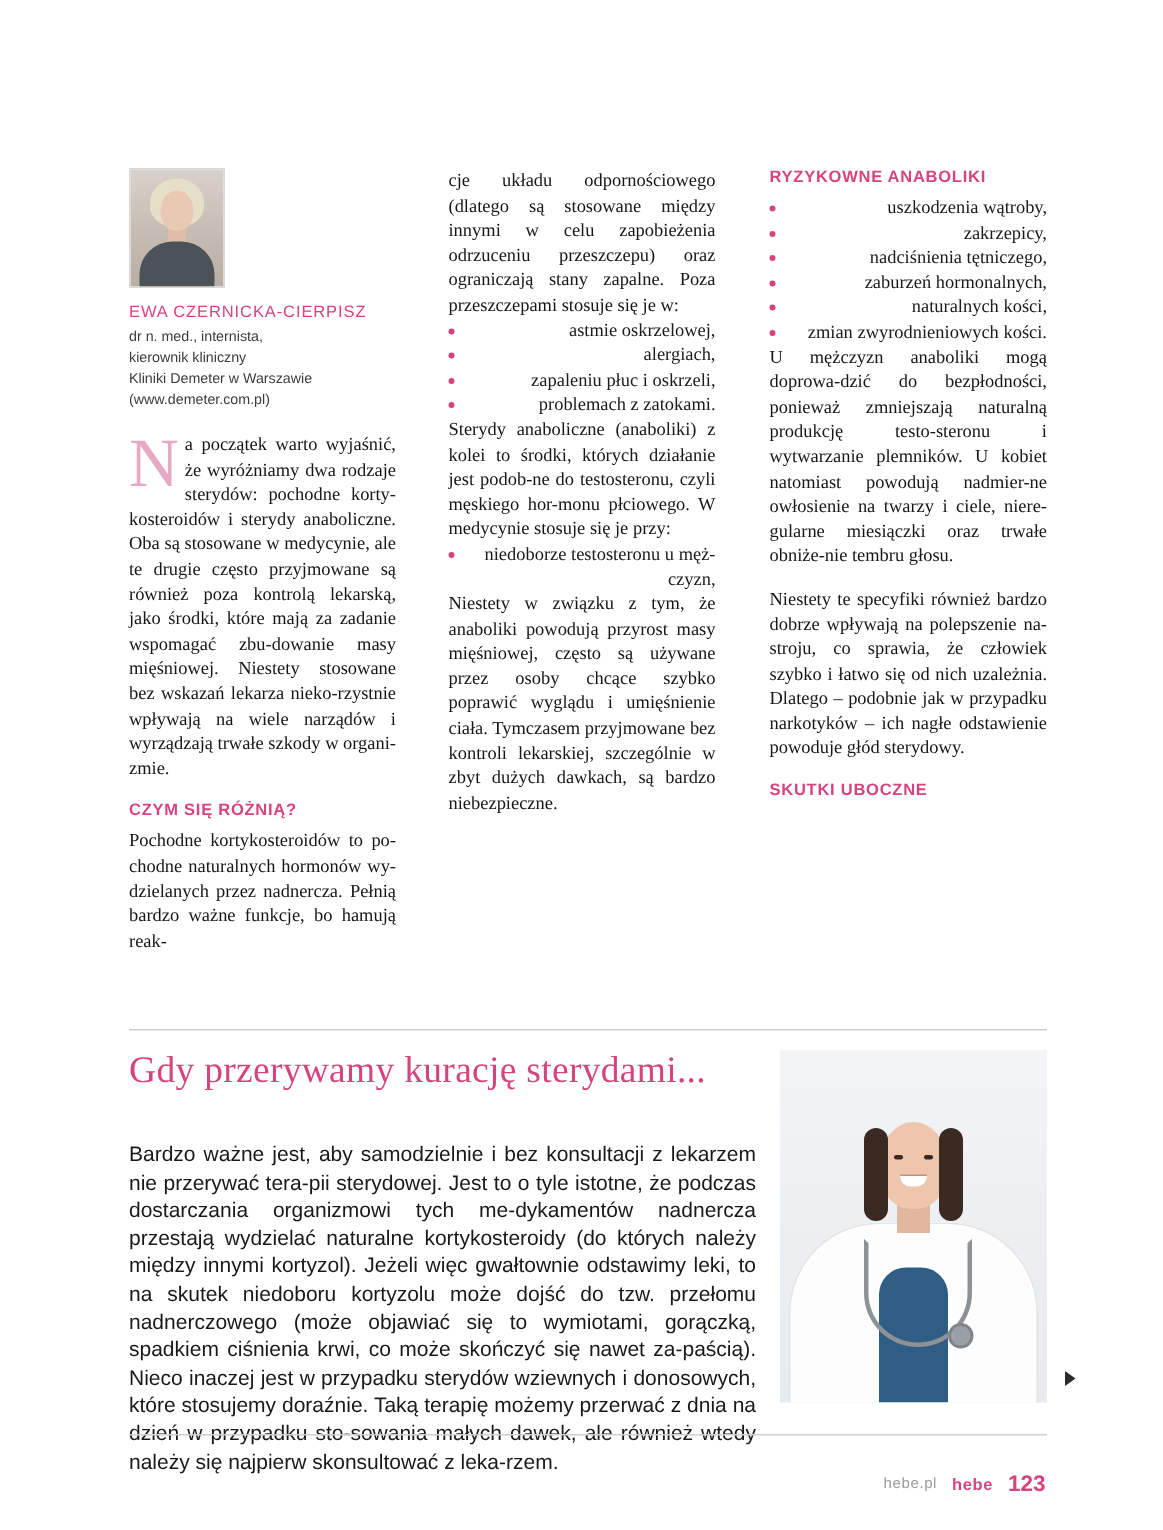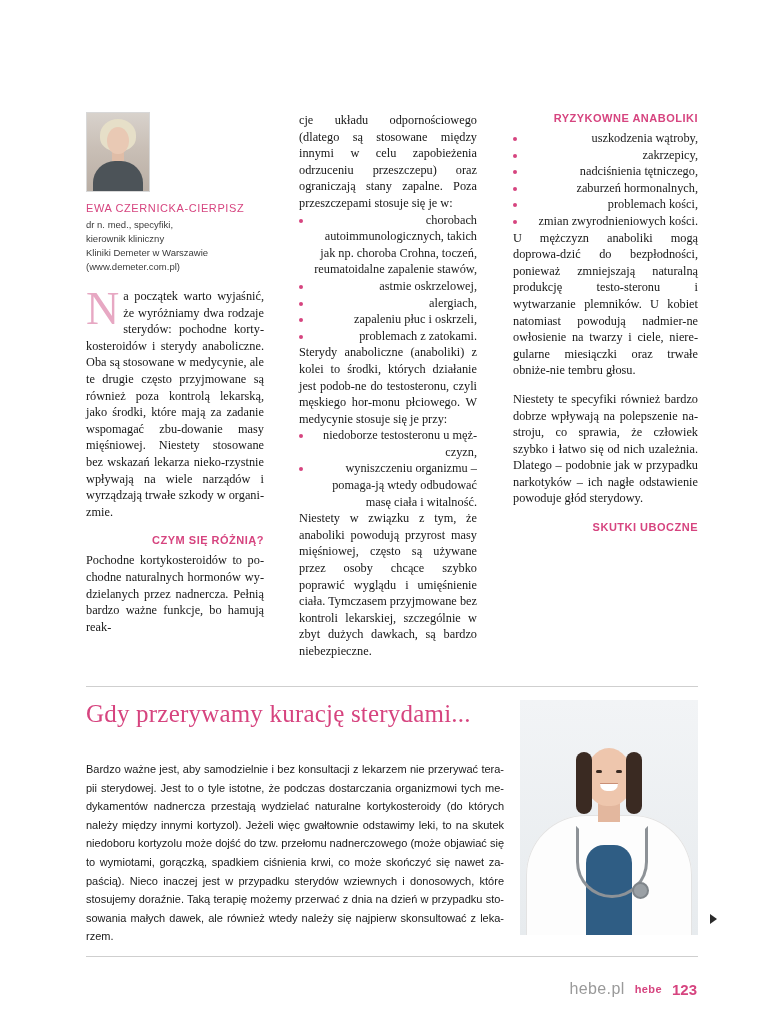--- a/index.html
+++ b/index.html
@@ -117,21 +117,21 @@
   }
 
   .subhead {
     font-family: "Liberation Sans", sans-serif;
     font-size: 11px;
     font-weight: bold;
     letter-spacing: 0.5px;
     color: #d6447f;
     margin: 14px 0 6px 0;
   }
-  .subhead.center { text-align: right; }
+  .subhead.center { text-align: left; }
 
   ul.dots {
     list-style: none;
     margin: 0;
     padding: 0;
   }
   ul.dots li {
     position: relative;
     padding-left: 11px;
     font-size: 12.3px;
@@ -169,21 +169,21 @@
     color: #d6447f;
     letter-spacing: 0.2px;
     text-align: center;
   }
   .box-text {
     position: absolute;
     left: 86px;
     top: 760px;
     width: 418px;
     font-family: "Liberation Sans", sans-serif;
-    font-size: 11px;
+    font-size: 14px;
     line-height: 18.6px;
     text-align: justify;
     color: #191919;
   }
 
   
   .doctor-photo {
     position: absolute;
     left: 520px;
     top: 700px;
@@ -284,21 +284,21 @@
   .footer {
     position: absolute;
     right: 78px;
     bottom: 22px;
     display: flex;
     align-items: center;
     gap: 10px;
   }
   .footer .site {
     font-family: "Liberation Sans", sans-serif;
-    font-size: 16px;
+    font-size: 10px;
     color: #9a9a9a;
     letter-spacing: 0.4px;
   }
   .footer .brand {
     font-family: "Liberation Sans", sans-serif;
     font-size: 11px;
     color: #d6447f;
     letter-spacing: 0.4px;
     font-weight: bold;
   }
@@ -330,66 +330,64 @@
 
       <div class="author-photo">
         <div class="hair"></div>
         <div class="neck"></div>
         <div class="face"></div>
         <div class="body"></div>
       </div>
 
       <div class="author-name">EWA CZERNICKA-CIERPISZ</div>
       <div class="author-lines">
-        <div>dr n. med., specyfiki,</div>
+        <div>dr n. med., internista,</div>
         <div>kierownik kliniczny</div>
         <div>Kliniki Demeter w Warszawie</div>
         <div>(www.demeter.com.pl)</div>
       </div>
 
       <p class="btext dropcap-para">
         <span class="dropcap">N</span><span>a początek warto wyjaśnić, że wyróżniamy dwa rodzaje sterydów: pochodne korty-kosteroidów i sterydy anaboliczne. Oba są stosowane w medycynie, ale te drugie często przyjmowane są również poza kontrolą lekarską, jako środki, które mają za zadanie wspomagać zbu-dowanie masy mięśniowej. Niestety stosowane bez wskazań lekarza nieko-rzystnie wpływają na wiele narządów i wyrządzają trwałe szkody w organi-zmie.</span>
       </p>
 
       <div class="subhead center">CZYM SIĘ RÓŻNIĄ?</div>
 
       <p class="btext">Pochodne kortykosteroidów to po-chodne naturalnych hormonów wy-dzielanych przez nadnercza. Pełnią bardzo ważne funkcje, bo hamują reak-</p>
     </div>
 
     <div class="col col-2">
       <p class="btext">cje układu odpornościowego (dlatego są stosowane między innymi w celu zapobieżenia odrzuceniu przeszczepu) oraz ograniczają stany zapalne. Poza przeszczepami stosuje się je w:</p>
 
       <ul class="dots">
-        <li>chorobach autoimmunologicznych, takich jak np. choroba Crohna, toczeń, reumatoidalne zapalenie stawów,</li>
         <li>astmie oskrzelowej,</li>
         <li>alergiach,</li>
         <li>zapaleniu płuc i oskrzeli,</li>
         <li>problemach z zatokami.</li>
       </ul>
 
       <p class="btext">Sterydy anaboliczne (anaboliki) z kolei to środki, których działanie jest podob-ne do testosteronu, czyli męskiego hor-monu płciowego. W medycynie stosuje się je przy:</p>
 
       <ul class="dots">
         <li>niedoborze testosteronu u męż-czyzn,</li>
-        <li>wyniszczeniu organizmu – pomaga-ją wtedy odbudować masę ciała i witalność.</li>
       </ul>
 
       <p class="btext">Niestety w związku z tym, że anaboliki powodują przyrost masy mięśniowej, często są używane przez osoby chcące szybko poprawić wyglądu i umięśnienie ciała. Tymczasem przyjmowane bez kontroli lekarskiej, szczególnie w zbyt dużych dawkach, są bardzo niebezpieczne.</p>
     </div>
 
     <div class="col col-3">
       <div class="subhead center" style="margin-top:0">RYZYKOWNE ANABOLIKI</div>
 
 
       <ul class="dots">
         <li>uszkodzenia wątroby,</li>
         <li>zakrzepicy,</li>
         <li>nadciśnienia tętniczego,</li>
         <li>zaburzeń hormonalnych,</li>
-        <li>problemach kości,</li>
+        <li>naturalnych kości,</li>
         <li>zmian zwyrodnieniowych kości.</li>
       </ul>
 
       <p class="btext">U mężczyzn anaboliki mogą doprowa-dzić do bezpłodności, ponieważ zmniejszają naturalną produkcję testo-steronu i wytwarzanie plemników. U kobiet natomiast powodują nadmier-ne owłosienie na twarzy i ciele, niere-gularne miesiączki oraz trwałe obniże-nie tembru głosu.</p>
       <p class="btext" style="margin-top:12px">Niestety te specyfiki również bardzo dobrze wpływają na polepszenie na-stroju, co sprawia, że człowiek szybko i łatwo się od nich uzależnia. Dlatego – podobnie jak w przypadku narkotyków – ich nagłe odstawienie powoduje głód sterydowy.</p>
 
       <div class="subhead center">SKUTKI UBOCZNE</div>
 
     </div>
   </div>

